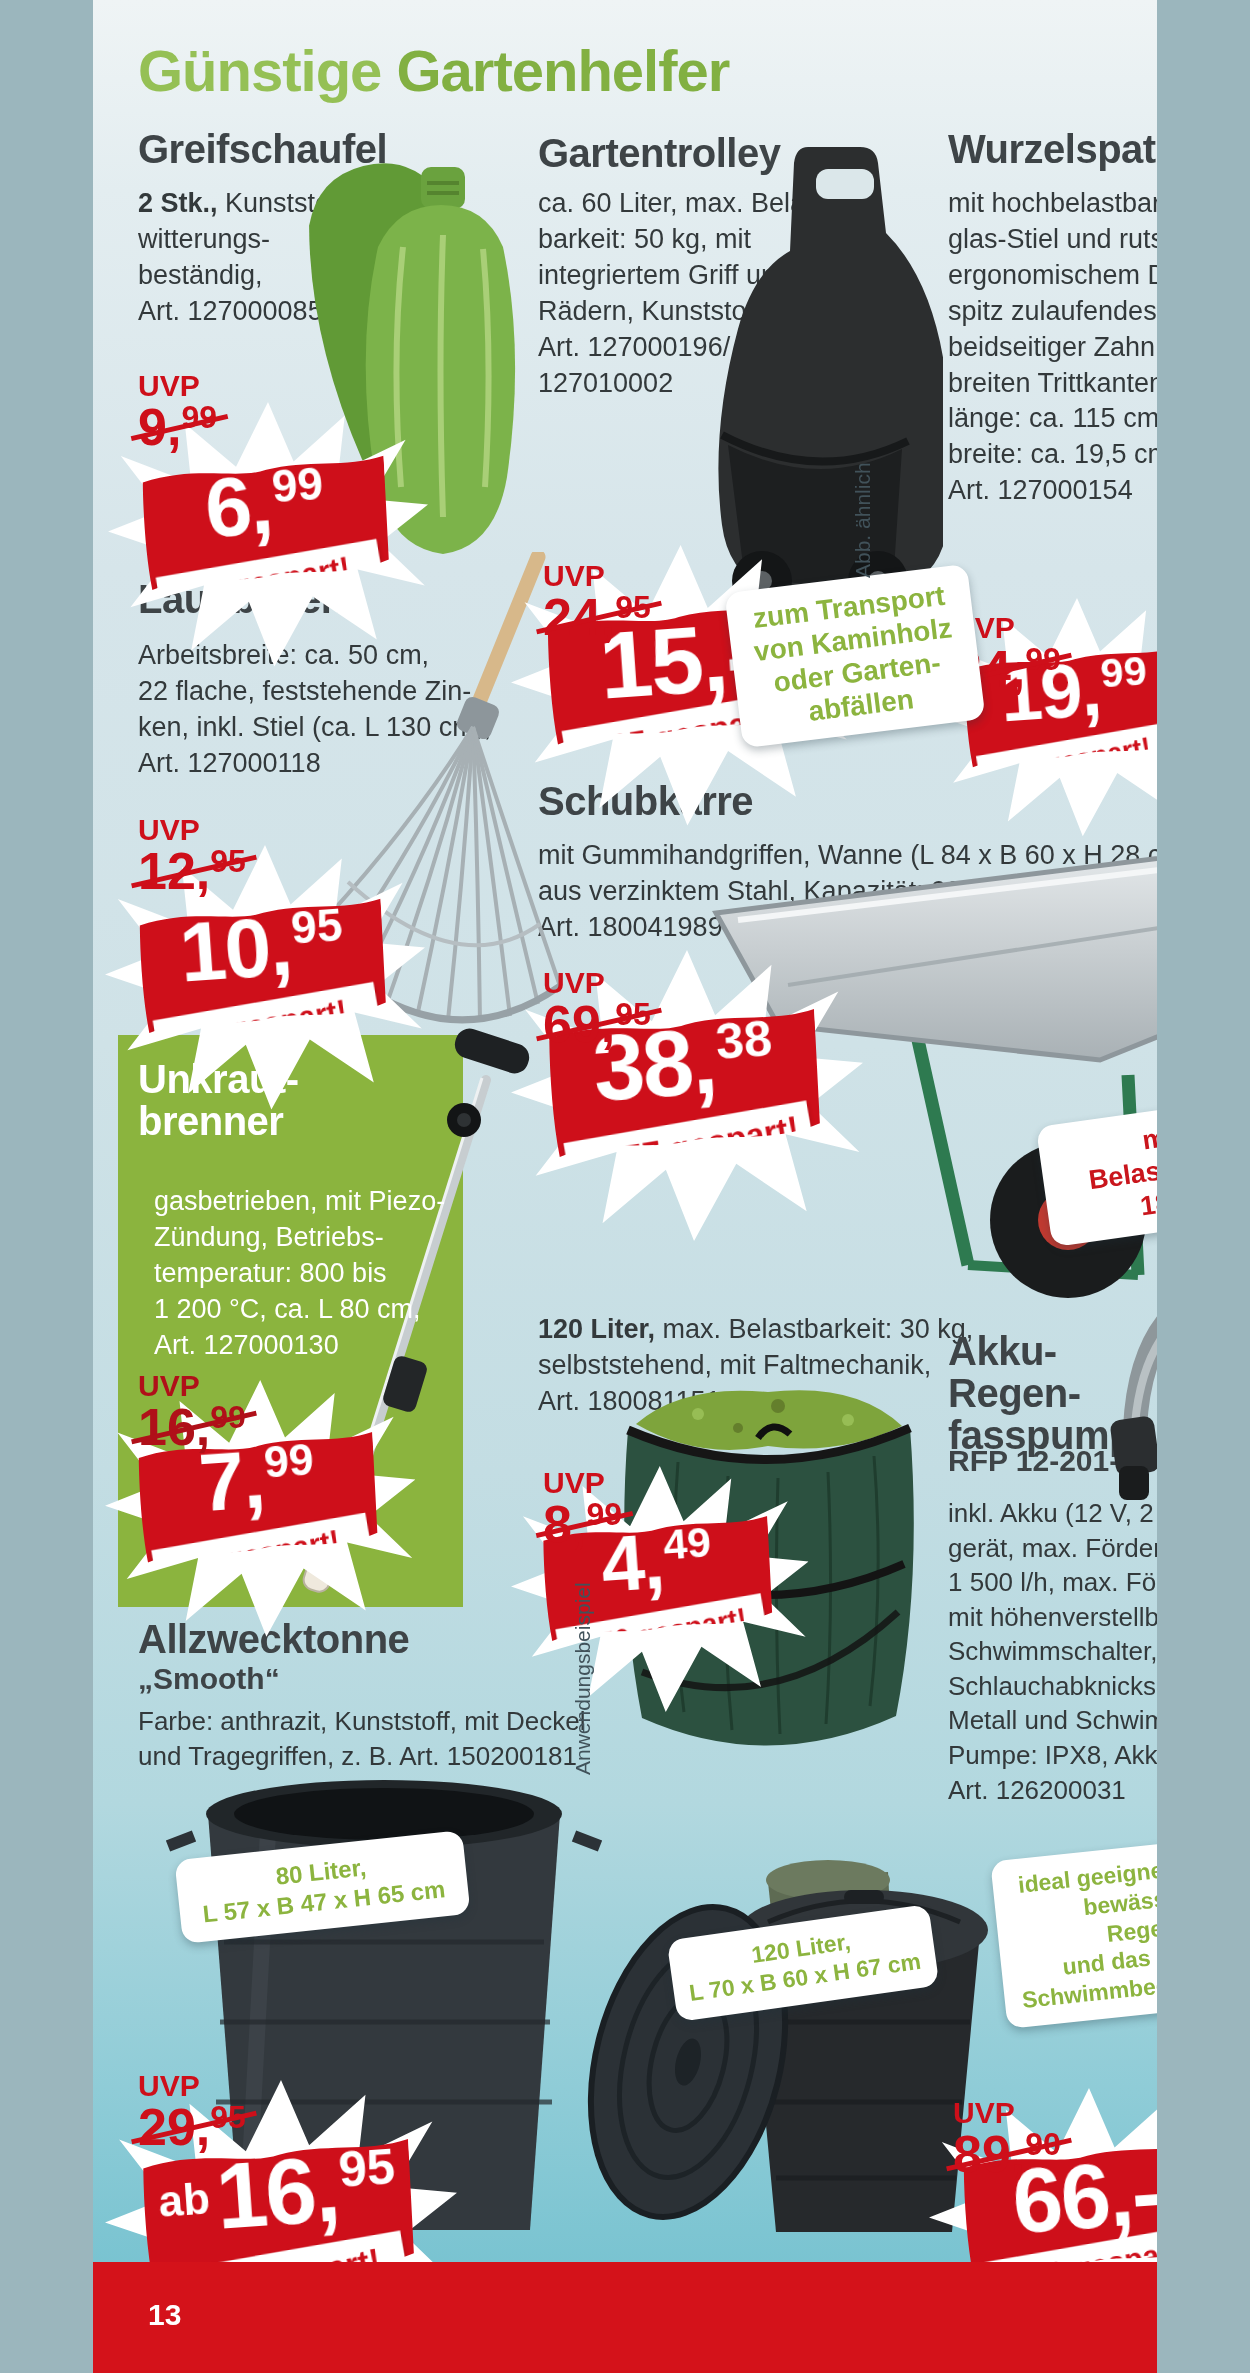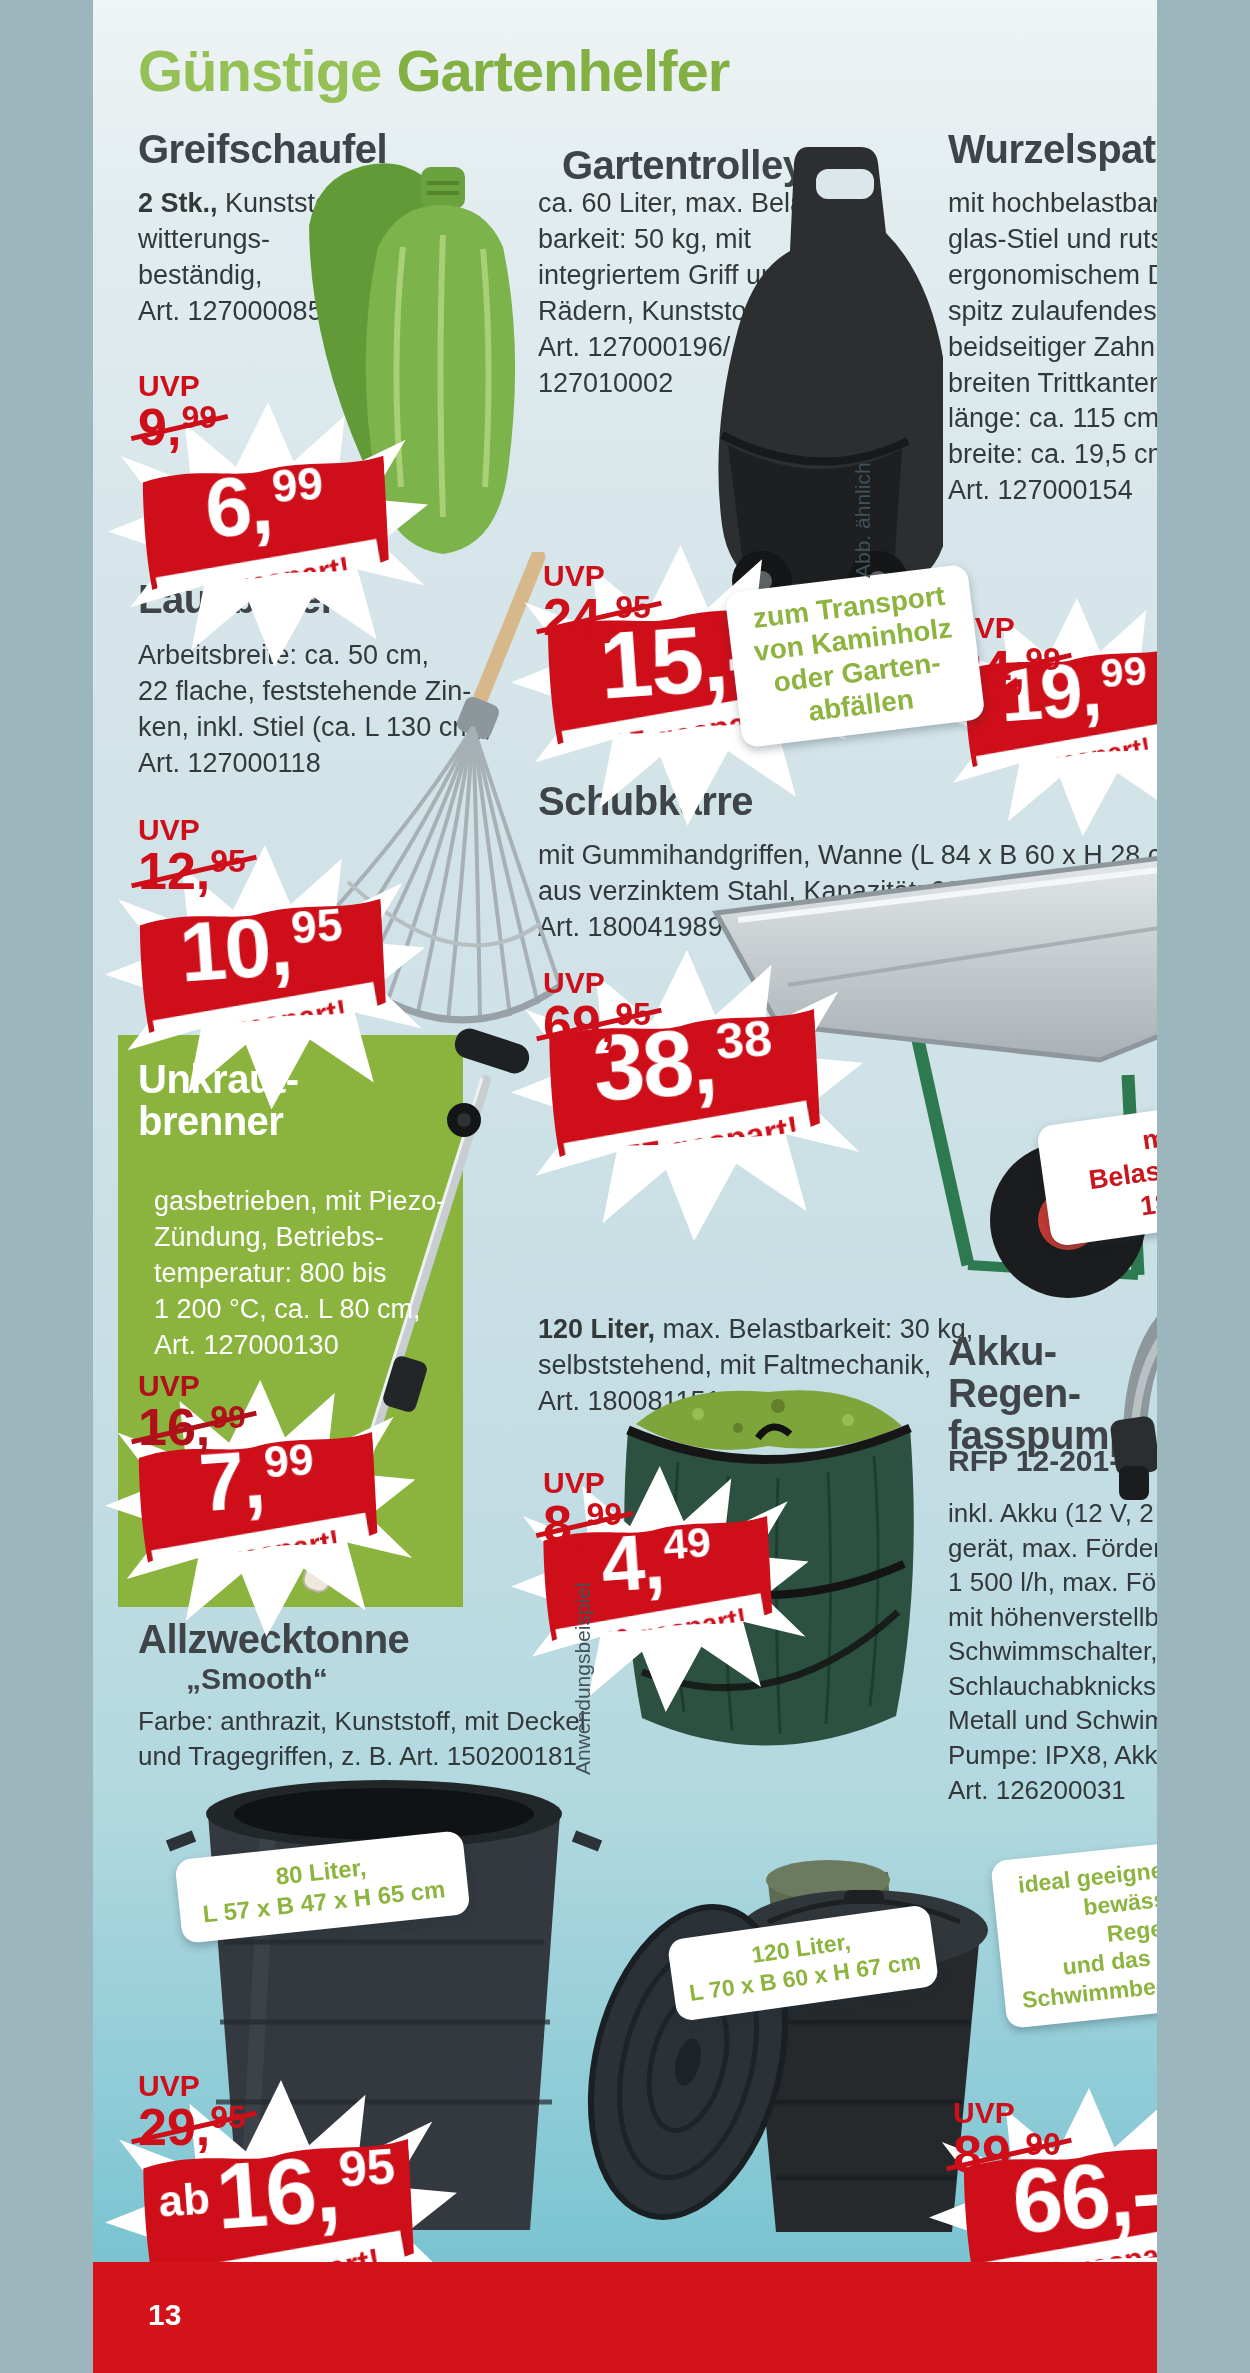--- a/index.html
+++ b/index.html
@@ -226,21 +226,21 @@
     <span class="uvp-price"><span>9,</span><span class="sup">99</span><i class="slash"></i></span>
   </div>
   <div class="burst" style="left:15px;top:402px;">
     <div class="star"></div>
     <div class="plate">
       <div class="price"><span>6,</span><span class="sup">99</span></div>
       <div class="saved">3,- gespart!</div>
     </div>
   </div>
 
-  <h2 class="prod-title" style="left:445px;top:144px;margin-left:24px;">Gartentrolley</h2>
+  <h2 class="prod-title" style="left:445px;top:132px;">Gartentrolley</h2>
   <p class="prod-desc" style="left:445px;top:186px;width:420px;margin:0;">ca. 60 Liter, max. Belast-
 barkeit: 50 kg, mit
 integriertem Griff und
 Rädern, Kunststoff,
 Art. 127000196/
 127010002</p>
   <div class="uvp" style="left:450px;top:518px;">
     <span class="uvp-label">UVP</span>
     <span class="uvp-price"><span>24,</span><span class="sup">95</span><i class="slash"></i></span>
   </div>
@@ -371,21 +371,21 @@
   </div>
   <div class="burst nosup" style="left:836px;top:2088px;transform:scale(1.0);">
     <div class="star"></div>
     <div class="plate">
       <div class="price"><span>66,-</span></div>
       <div class="saved">23,90 gespart!</div>
     </div>
   </div>
 
   <h2 class="prod-title" style="left:45px;top:1618px;">Allzwecktonne</h2>
-  <div class="prod-sub" style="left:45px;top:1662px;margin-left:48px;">„Smooth“</div>
+  <div class="prod-sub" style="left:45px;top:1662px;">„Smooth“</div>
   <p class="prod-desc small-desc" style="left:45px;top:1704px;width:520px;margin:0;">Farbe: anthrazit, Kunststoff, mit Deckel
 und Tragegriffen, z. B. Art. 150200181</p>
   <div class="note-card note-green" style="left:85px;top:1845px;width:265px;font-size:24px;line-height:1.25;transform:rotate(-6deg);">80 Liter,
 L 57 x B 47 x H 65 cm</div>
   <div class="note-card note-green" style="left:578px;top:1922px;width:240px;font-size:23px;line-height:1.25;transform:rotate(-8deg);">120 Liter,
 L 70 x B 60 x H 67 cm</div>
   <div class="uvp" style="left:45px;top:2028px;">
     <span class="uvp-label">UVP</span>
     <span class="uvp-price"><span>29,</span><span class="sup">95</span><i class="slash"></i></span>
   </div>

